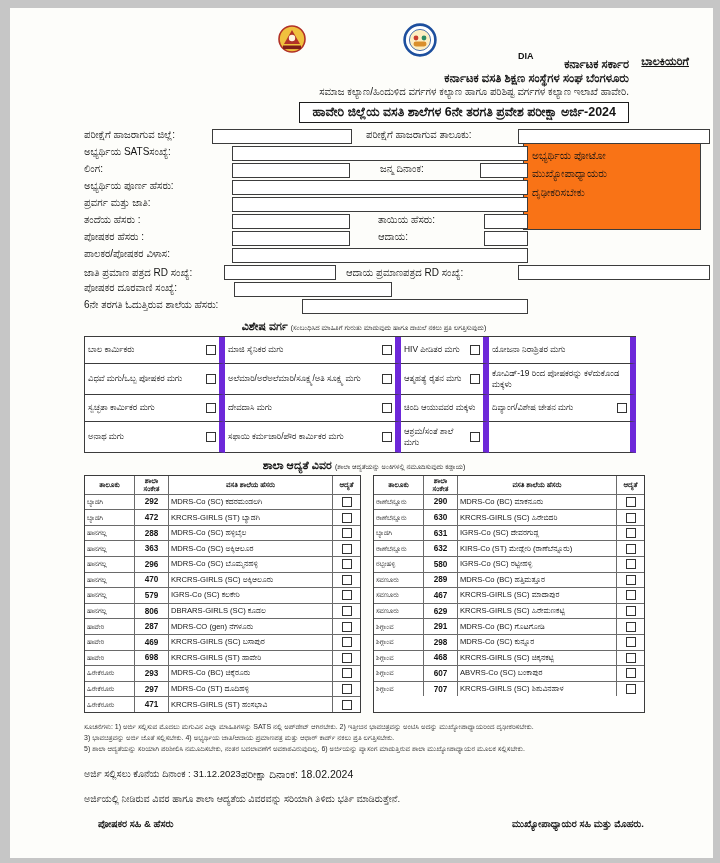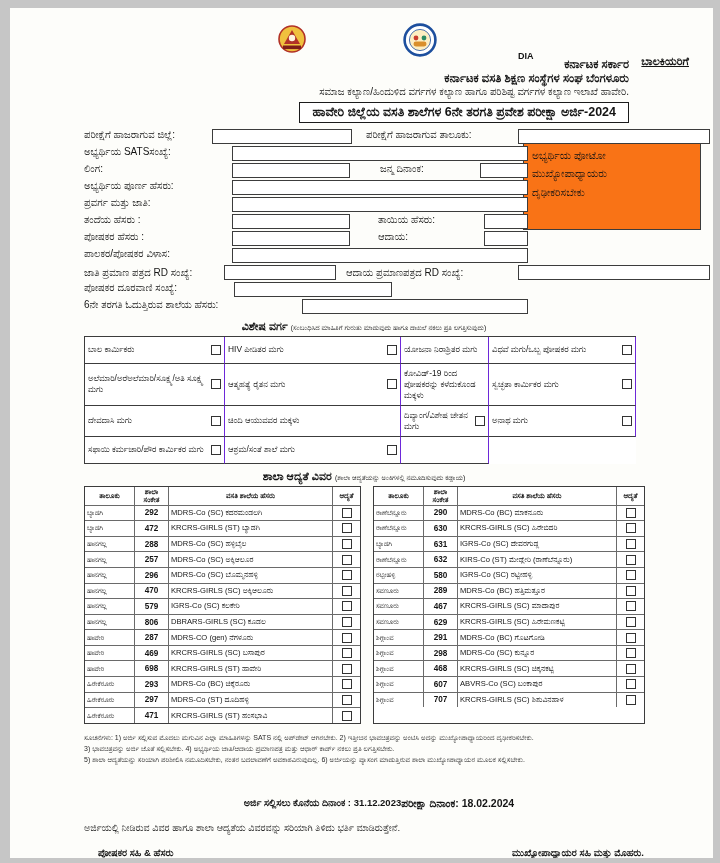--- a/index.html
+++ b/index.html
@@ -45,21 +45,21 @@
   
   .sechead { margin-top:6px; text-align:center; font-size:11px; font-weight:bold; width:560px; }
   .sechead .note { font-size:6.8px; font-weight:normal; }
   .stable {
     margin-top:3px; width:552px; display:grid;
     grid-template-columns:140px 176px 88px 1fr;
     border-top:1.4px solid #3c3c3c; border-left:1.4px solid #3c3c3c;
     background:#fff;
   }
   .scell {
-    border-right:1px solid #6d28d9; border-bottom:1px solid #3c3c3c;
+    border-right:6px solid #6d28d9; border-bottom:1px solid #3c3c3c;
     padding:4px 3px; font-size:8.4px; line-height:1.3;
     display:flex; justify-content:space-between; align-items:center; gap:3px;
     min-height:27px;
   }
   .cb { width:10px; height:10px; border:1px solid #333; background:#fff; flex:none; }
   
   .ptables { display:flex; gap:12px; margin-top:3px; }
   .ptable { border:1.2px solid #3c3c3c; background:#fff; }
   .ptable.left  { width:277px; }
   .ptable.right { width:272px; }
@@ -71,21 +71,21 @@
   .prow.head { font-weight:bold; text-align:center; font-size:7px; line-height:1.1; min-height:18px; }
   .pc { padding:1px 2px; border-right:1px solid #6a6a6a; align-self:stretch; display:flex; align-items:center; }
   .pc:last-child { border-right:none; justify-content:center; }
   .pc.taluk { font-size:6.8px; }
   .pc.code  { font-size:8.2px; font-weight:600; justify-content:center; }
   .pc.school{ font-size:7.6px; }
   .prow.head .pc { justify-content:center; }
   .pbox { width:10px; height:10px; border:1px solid #333; background:#fff; }
   
   .notes { margin-top:9px; width:600px; font-size:7px; line-height:1.55; color:#2a2a2a; }
-  .dates { margin-top:32px; display:flex; width:590px; justify-content:center; font-size:9.5px; font-weight:bold; }
+  .dates { margin-top:14px; display:flex; width:590px; justify-content:flex-start; font-size:9.5px; font-weight:normal; }
   .examdate { font-size:10.5px; }
   .decl { margin-top:12px; font-size:9.5px; width:600px; }
   .signs { margin-top:13px; display:flex; justify-content:space-between; width:560px; padding-left:14px; font-size:9.5px; font-weight:bold; }
 </style>
 </head>
 <body>
 
 <div class="canvas">
 <div class="page">
 
@@ -194,20 +194,24 @@
     <span>ವಿಶೇಷ ವರ್ಗ</span>
     <span class="note">(ಸಂಬಂಧಿಸಿದ ಮಾಹಿತಿಗೆ ಗುರುತು ಮಾಡುವುದು ಹಾಗೂ ದಾಖಲೆ ನಕಲು ಪ್ರತಿ ಲಗತ್ತಿಸುವುದು)</span>
   </div>
 
   <div class="stable">
     <div class="scell">
           <span>ಬಾಲ ಕಾರ್ಮಿಕರು</span>
           <span class="cb"></span>
         </div>
     <div class="scell">
+          <span>ಮಾಜಿ ಸೈನಿಕರ ಮಗು</span>
+          <span class="cb"></span>
+        </div>
+    <div class="scell">
           <span>HIV ಪೀಡಿತರ ಮಗು</span>
           <span class="cb"></span>
         </div>
     <div class="scell">
           <span>ಯೋಜನಾ ನಿರಾಶ್ರಿತರ ಮಗು</span>
         </div>
 
     <div class="scell">
           <span>ವಿಧವೆ ಮಗು/ಒಬ್ಬ ಪೋಷಕರ ಮಗು</span>
           <span class="cb"></span>
@@ -290,21 +294,21 @@
           <div class="prow">
           <div class="pc taluk">ಹಾನಗಲ್ಲ</div>
           <div class="pc code">288</div>
           <div class="pc school">MDRS-Co (SC) ಹಳ್ಳಿಬೈಲ</div>
           <div class="pc">
               <span class="pbox"></span>
             </div>
         </div>
           <div class="prow">
           <div class="pc taluk">ಹಾನಗಲ್ಲ</div>
-          <div class="pc code">257</div>
+          <div class="pc code">363</div>
           <div class="pc school">MDRS-Co (SC) ಅಕ್ಕಿಆಲೂರ</div>
           <div class="pc">
               <span class="pbox"></span>
             </div>
         </div>
           <div class="prow">
           <div class="pc taluk">ಹಾನಗಲ್ಲ</div>
           <div class="pc code">296</div>
           <div class="pc school">MDRS-Co (SC) ಬೊಮ್ಮನಹಳ್ಳಿ</div>
           <div class="pc">

